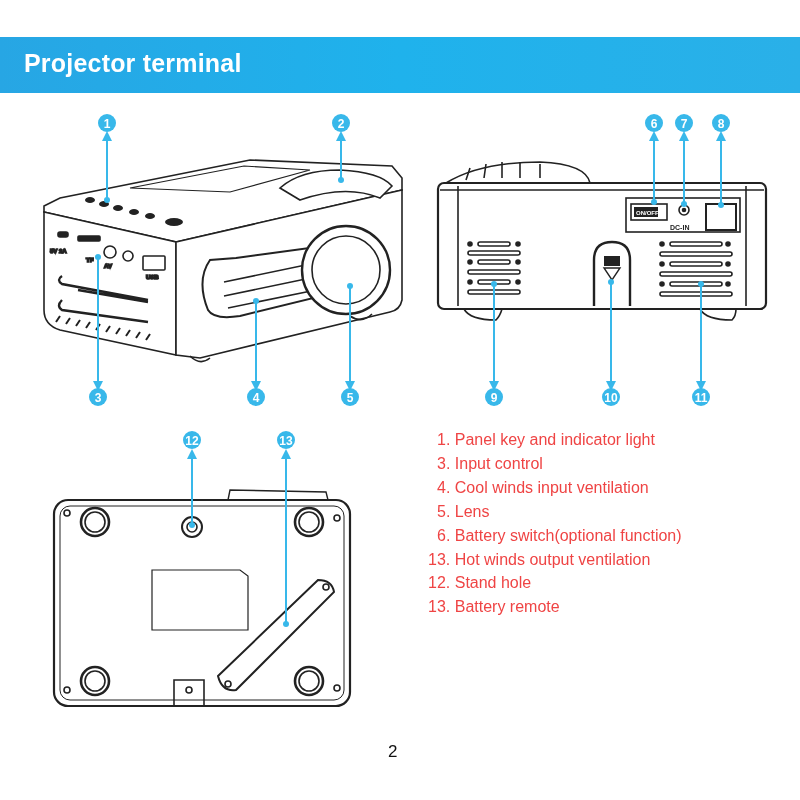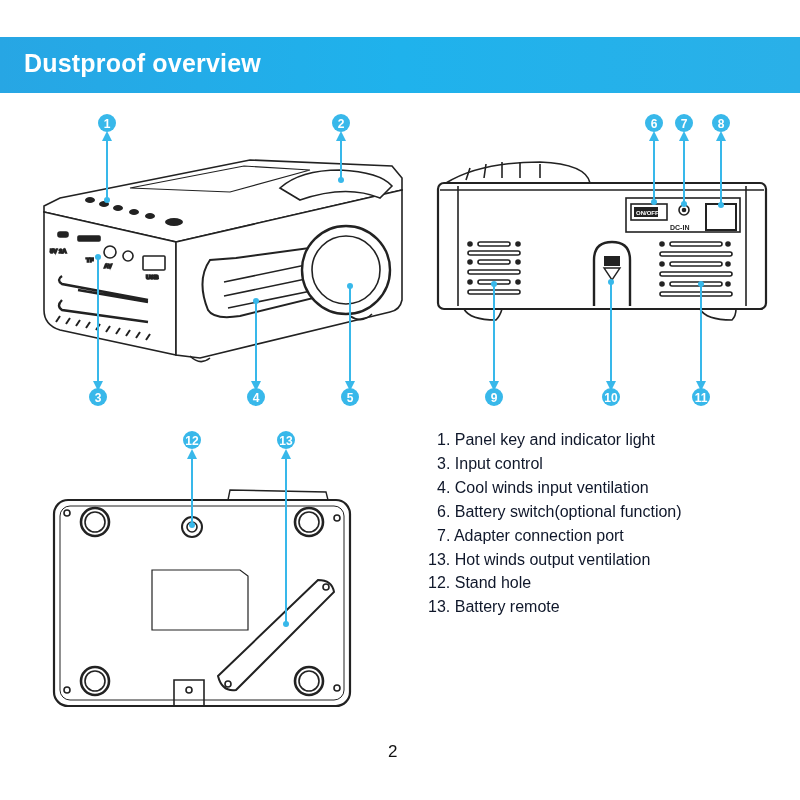--- a/index.html
+++ b/index.html
@@ -2,30 +2,30 @@
 <html><head>
 <meta charset="utf-8">
 <style>
   html, body { margin:0; padding:0; }
   body { width:800px; height:800px; background:#ffffff; position:relative; overflow:hidden; font-family:"Liberation Sans", sans-serif; }
   .banner { position:absolute; left:0; top:37px; width:800px; height:56px;
     background:linear-gradient(90deg,#27a6e4 0%,#1fb2ec 50%,#2ab0e8 100%); }
   .banner-title { position:absolute; left:24px; top:12px; color:#ffffff; font-weight:bold; font-size:25px; letter-spacing:0.2px; }
   svg.diagram { position:absolute; left:0; top:0; }
   .callout-num { font-family:"Liberation Sans", sans-serif; font-weight:bold; font-size:12px; fill:#ffffff; }
-  .legend { position:absolute; left:437px; top:428px; font-size:16px; color:#0f172a; line-height:23.9px; }
+  .legend { position:absolute; left:437px; top:428px; font-size:16px; color:#ef4444; line-height:23.9px; }
   .legend-item { white-space:nowrap; }
   .page-number { position:absolute; left:388px; top:742px; font-size:17px; color:#111; }
   .label-small { font-family:"Liberation Sans", sans-serif; font-size:6px; font-weight:bold; fill:#222; }
 </style>
 </head>
 <body>
 
 <div class="banner">
-  <div class="banner-title">Dustproof overview</div>
+  <div class="banner-title">Projector terminal</div>
 </div>
 
 <svg class="diagram" width="800" height="800" viewBox="0 0 800 800">
   <defs>
     <marker id="arrow" viewBox="0 0 10 10" refX="5" refY="5" markerWidth="5" markerHeight="5" orient="auto-start-reverse">
       <path d="M0,0 L10,5 L0,10 z" fill="#38b8ea"></path>
     </marker>
   </defs>
 
   <g fill="none" stroke="#222" stroke-width="1.6">
@@ -240,20 +240,20 @@
         <circle cx="286" cy="440" r="9" fill="#38b8ea"></circle>
         <text class="callout-num" x="286" y="444.5" text-anchor="middle" font-size="10">13</text>
       </g>
   </g>
 </svg>
 
 <div class="legend">
   <div class="legend-item"><span>1.</span> <span>Panel key and indicator light</span></div>
   <div class="legend-item"><span>3.</span> <span>Input control</span></div>
   <div class="legend-item"><span>4.</span> <span>Cool winds input ventilation</span></div>
+  <div class="legend-item"><span>5.</span> <span>Lens</span></div>
   <div class="legend-item"><span>6.</span> <span>Battery switch(optional function)</span></div>
-  <div class="legend-item"><span>7.</span> <span>Adapter connection port</span></div>
   <div class="legend-item" style="margin-left:-9px"><span>13.</span> <span>Hot winds output ventilation</span></div>
   <div class="legend-item" style="margin-left:-9px"><span>12.</span> <span>Stand hole</span></div>
   <div class="legend-item" style="margin-left:-9px"><span>13.</span> <span>Battery remote</span></div>
 </div>
 
 <div class="page-number">2</div>
 
 </body></html>

